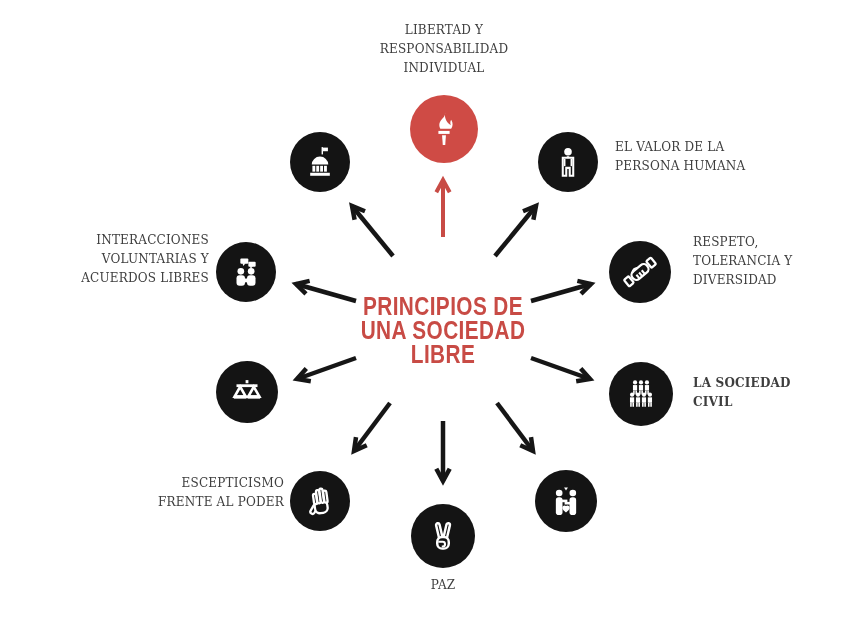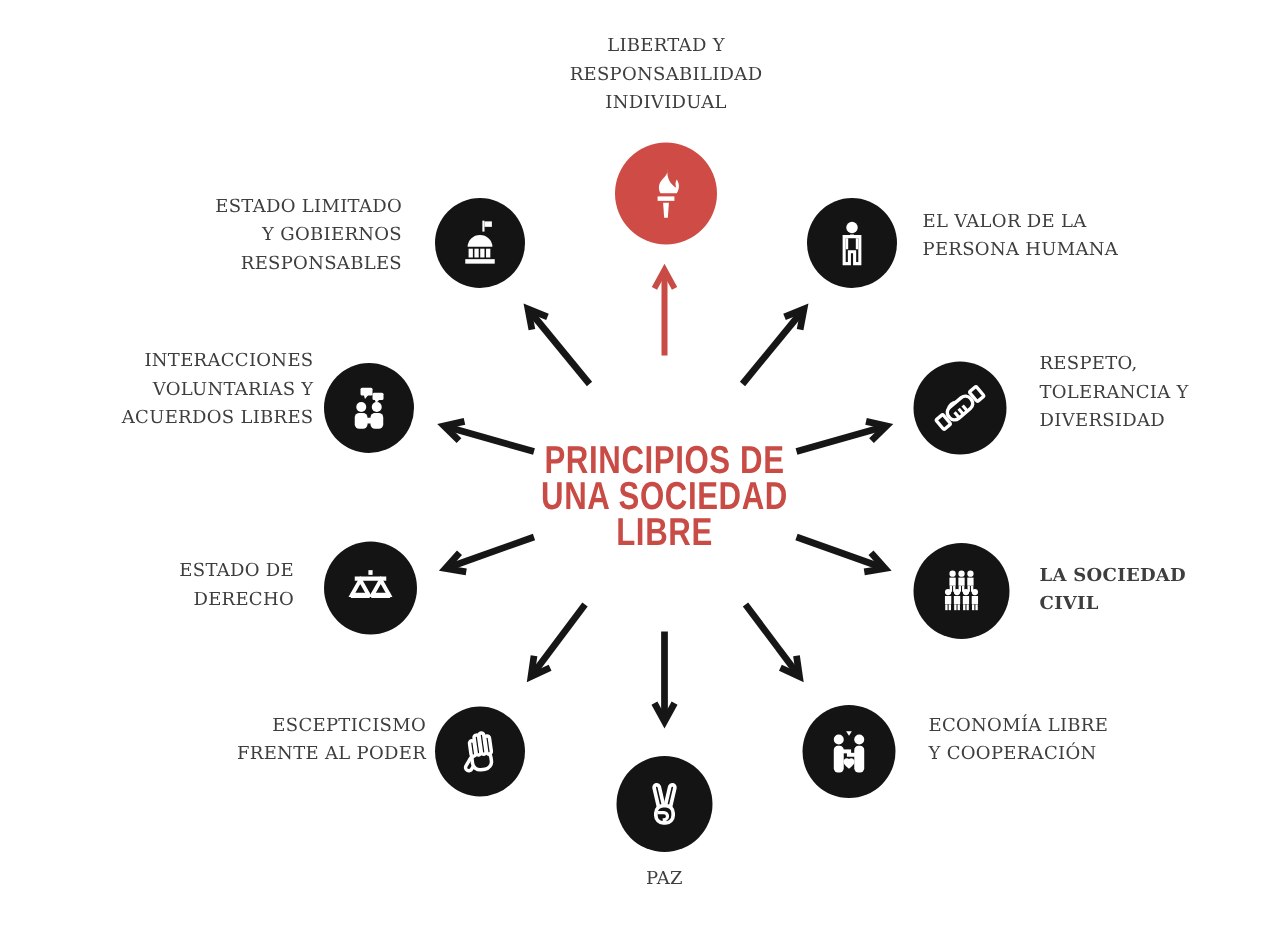--- a/index.html
+++ b/index.html
@@ -114,23 +114,20 @@
       <rect fill="#fff" x="13" y="2.6" width="0.9" height="4.6"></rect>
       <rect fill="#fff" x="13.9" y="2.9" width="3.1" height="2.3"></rect>
       <path fill="#fff" d="M6.8 13.6 a5.2 5 0 0 1 10.4 0 Z"></path>
       <rect fill="#fff" x="7.2" y="14.4" width="1.8" height="3.7"></rect>
       <rect fill="#fff" x="9.65" y="14.4" width="1.8" height="3.7"></rect>
       <rect fill="#fff" x="12.1" y="14.4" width="1.8" height="3.7"></rect>
       <rect fill="#fff" x="14.55" y="14.4" width="1.8" height="3.7"></rect>
       <rect fill="#fff" x="5.8" y="18.8" width="12.4" height="1.9"></rect>
     </svg>
   </div>
-  <div class="node-label align-r l-estado-limitado">ESTADO LIMITADO
-Y GOBIERNOS
-RESPONSABLES</div>
 
   <div class="node-circle c-valor-persona" style="background: rgb(20, 20, 20);">
     <svg width="38" height="38" viewBox="0 0 24 24">
       <circle fill="#fff" cx="12" cy="5.5" r="2.4"></circle>
       <polygon fill="#fff" points="11.1,8.4 12.9,8.4 12,9.9"></polygon>
       <path fill="none" stroke="#fff" stroke-width="1.3" d="M8.7 9.3 H15.3 V20.7 H13.1 V15.7 H10.9 V20.7 H8.7 Z"></path>
       <line stroke="#fff" stroke-width="1" x1="9.9" y1="10" x2="9.9" y2="14.6"></line>
       <line stroke="#fff" stroke-width="1" x1="14.1" y1="10" x2="14.1" y2="14.6"></line>
     </svg>
   </div>
@@ -174,22 +171,20 @@
   <div class="node-circle c-estado-derecho" style="background: rgb(20, 20, 20);">
     <svg width="42" height="42" viewBox="0 0 24 24">
       <rect fill="#fff" x="11.2" y="5.2" width="1.6" height="1.8"></rect>
       <line stroke="#fff" stroke-width="1.6" x1="6" y1="8.4" x2="18" y2="8.4"></line>
       <polygon fill="none" stroke="#fff" stroke-width="1.5" points="8.1,9 4.9,14.7 11.3,14.7"></polygon>
       <polygon fill="none" stroke="#fff" stroke-width="1.5" points="15.9,9 12.7,14.7 19.1,14.7"></polygon>
       <line stroke="#fff" stroke-width="2" x1="4.5" y1="14.8" x2="11.7" y2="14.8"></line>
       <line stroke="#fff" stroke-width="2" x1="12.3" y1="14.8" x2="19.5" y2="14.8"></line>
     </svg>
   </div>
-  <div class="node-label align-r l-estado-derecho">ESTADO DE
-DERECHO</div>
 
   <div class="node-circle c-sociedad-civil" style="background: rgb(20, 20, 20);">
     <svg width="42" height="42" viewBox="0 0 24 24">
       <defs>
         <g id="cp">
           <circle fill="#fff" cx="0" cy="-2.6" r="1.2"></circle>
           <rect fill="#fff" x="-1.2" y="-1.1" width="2.4" height="3.1"></rect>
           <rect fill="#fff" x="-1.1" y="2.1" width="0.9" height="2.2"></rect>
           <rect fill="#fff" x="0.2" y="2.1" width="0.9" height="2.2"></rect>
         </g>
@@ -226,22 +221,20 @@
       <circle fill="#fff" cx="8.1" cy="7.4" r="1.9"></circle>
       <circle fill="#fff" cx="15.9" cy="7.4" r="1.9"></circle>
       <rect fill="#fff" x="6.2" y="9.8" width="3.8" height="10.2" rx="1.6"></rect>
       <rect fill="#fff" x="14" y="9.8" width="3.8" height="10.2" rx="1.6"></rect>
       <rect fill="#fff" x="9.4" y="11.2" width="3.4" height="1.5"></rect>
       <rect fill="#fff" x="11.2" y="12.5" width="3.4" height="1.5"></rect>
       <polygon fill="#fff" points="10.9,4.3 13.1,4.3 12,6"></polygon>
       <path fill="#fff" d="M12 18.6 c-1.3-1.1-2.1-1.8-2.1-2.8 a1.25 1.25 0 0 1 2.1-.9 a1.25 1.25 0 0 1 2.1.9 c0 1-.8 1.7-2.1 2.8 z"></path>
     </svg>
   </div>
-  <div class="node-label align-l l-economia">ECONOMÍA LIBRE
-Y COOPERACIÓN</div>
 
   <div class="node-circle c-paz" style="background: rgb(20, 20, 20);">
     <svg width="42" height="42" viewBox="0 0 24 24">
       <rect fill="#141414" stroke="#fff" stroke-width="1.4" x="8.9" y="4.6" width="2" height="9.6" rx="1" transform="rotate(-13 9.9 9.4)"></rect>
       <rect fill="#141414" stroke="#fff" stroke-width="1.4" x="13.1" y="4.6" width="2" height="9.6" rx="1" transform="rotate(13 14.1 9.4)"></rect>
       <rect fill="#141414" stroke="#fff" stroke-width="1.4" x="8.7" y="12.6" width="6.6" height="6.6" rx="2.8"></rect>
       <path fill="none" stroke="#fff" stroke-width="1.2" d="M9.3 15.3 h2.5 a1.35 1.35 0 0 1 0 2.7 h-0.5"></path>
     </svg>
   </div>
   <div class="node-label align-c l-paz">PAZ</div>

